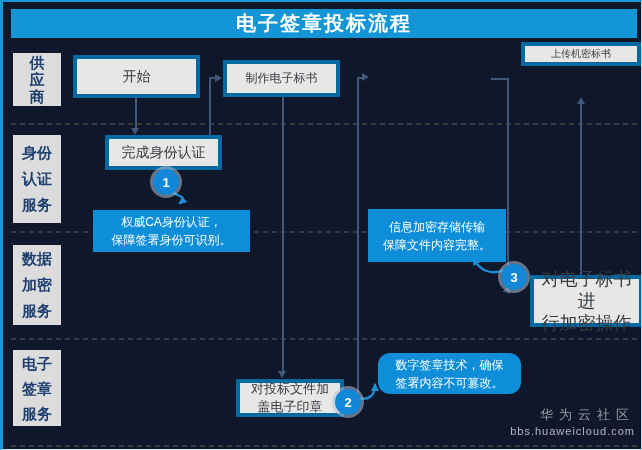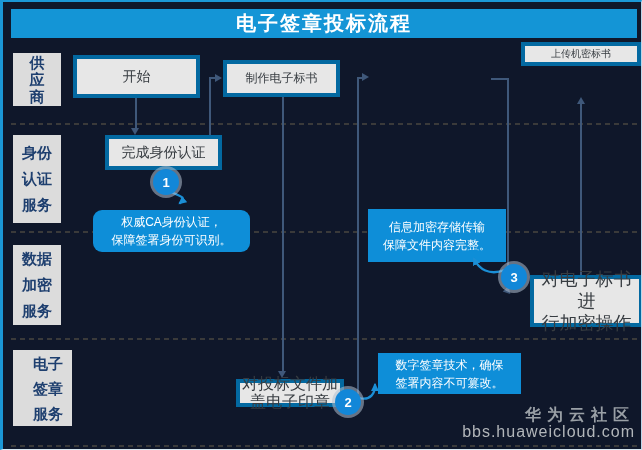--- a/index.html
+++ b/index.html
@@ -40,22 +40,22 @@
   .arr-down{border-left:4.5px solid transparent;border-right:4.5px solid transparent;border-top:7px solid #3f587a;}
   .arr-up{border-left:4.5px solid transparent;border-right:4.5px solid transparent;border-bottom:7px solid #3f587a;}
   .arr-right{border-top:4.5px solid transparent;border-bottom:4.5px solid transparent;border-left:7px solid #3f587a;}
   .badge{
     position:absolute;width:26px;height:26px;border-radius:50%;background:#1287d8;
     color:#fff;font-weight:bold;font-size:13px;display:flex;align-items:center;
     justify-content:center;z-index:5;box-shadow:0 0 0 3px rgba(176,192,208,0.55);
   }
   #curves{position:absolute;left:0;top:0;z-index:4;pointer-events:none;}
   .watermark{position:absolute;right:6px;top:403px;text-align:right;z-index:2;}
-  .wm-name{color:#9aa0a6;font-size:16px;letter-spacing:6px;font-weight:bold;line-height:20px;}
-  .wm-url{color:#b2b6ba;font-size:16px;line-height:13px;letter-spacing:1px;}
+  .wm-name{color:#9aa0a6;font-size:13px;letter-spacing:6px;font-weight:normal;line-height:20px;}
+  .wm-url{color:#b2b6ba;font-size:11px;line-height:13px;letter-spacing:1px;}
 </style>
 </head>
 <body>
 
 <div id="canvas">
 
   <div class="title-bar">
     <span>电子签章投标流程</span>
   </div>
 
@@ -66,21 +66,21 @@
 
   <div class="lane-label" style="top:51px;height:53px;line-height:17px;">供
 应
 商</div>
   <div class="lane-label" style="top:133px;height:88px;line-height:26px;">身份
 认证
 服务</div>
   <div class="lane-label" style="top:243px;height:80px;line-height:26px;">数据
 加密
 服务</div>
-  <div class="lane-label" style="top:348px;height:76px;line-height:25px;padding-left:11px;">电子
+  <div class="lane-label" style="top:348px;height:76px;line-height:25px;">电子
 签章
 服务</div>
 
   <div class="ln" style="left:132px;top:96px;width:2px;height:31px;"></div>
   <div class="arr arr-down" style="left:128px;top:126px;"></div>
 
   <div class="ln" style="left:187px;top:149px;width:21px;height:2px;"></div>
   <div class="ln" style="left:206px;top:75px;width:2px;height:76px;"></div>
   <div class="ln" style="left:206px;top:75px;width:7px;height:2px;"></div>
   <div class="arr arr-right" style="left:212px;top:71.5px;"></div>
@@ -98,28 +98,28 @@
 
   <div class="ln" style="left:577px;top:102px;width:2px;height:171px;"></div>
   <div class="arr arr-up" style="left:573.5px;top:95px;"></div>
 
   <div class="box" style="left:70px;top:53px;width:127px;height:43px;font-size:14px;">开始</div>
   <div class="box" style="left:220px;top:58px;width:117px;height:37px;font-size:12px;">制作电子标书</div>
   <div class="box" style="left:518px;top:40px;width:120px;height:24px;font-size:10px;">上传机密标书</div>
   <div class="box" style="left:70px;top:133px;width:117px;height:35px;font-size:14px;margin-left:32px;">完成身份认证</div>
   <div class="box" style="left:527px;top:273px;width:113px;height:52px;font-size:18px;line-height:22px;">对电子标书进
 行加密操作</div>
-  <div class="box" style="left:233px;top:377px;width:108px;height:28px;font-size:16px;line-height:18px;">对投标文件加
+  <div class="box" style="left:233px;top:377px;width:108px;height:38px;font-size:13px;line-height:18px;">对投标文件加
 盖电子印章</div>
 
-  <div class="callout" style="left:90px;top:208px;width:157px;height:42px;border-radius:9px;">权威CA身份认证，
+  <div class="callout" style="left:90px;top:208px;width:157px;height:42px;">权威CA身份认证，
 保障签署身份可识别。</div>
   <div class="callout" style="left:365px;top:207px;width:138px;height:53px;">信息加密存储传输
 保障文件内容完整。</div>
-  <div class="callout" style="left:375px;top:351px;width:143px;height:41px;">数字签章技术，确保
+  <div class="callout" style="left:375px;top:351px;width:143px;height:41px;border-radius:12px;">数字签章技术，确保
 签署内容不可篡改。</div>
 
   <svg id="curves" width="642" height="450">
     <defs>
       <marker id="ah" markerUnits="userSpaceOnUse" markerWidth="9" markerHeight="9" refX="6" refY="4" orient="auto">
         <path d="M0,0 L8,4 L0,8 Z" fill="#1b8fd6"></path>
       </marker>
     </defs>
     <path d="M 168,190 C 180,195 183,196 177,201" fill="none" stroke="#1b8fd6" stroke-width="2.3" stroke-linecap="round" marker-end="url(#ah)"></path>
     <path d="M 356,396 C 368,399 372,391 372,383" fill="none" stroke="#1b8fd6" stroke-width="2.3" stroke-linecap="round" marker-end="url(#ah)"></path>

